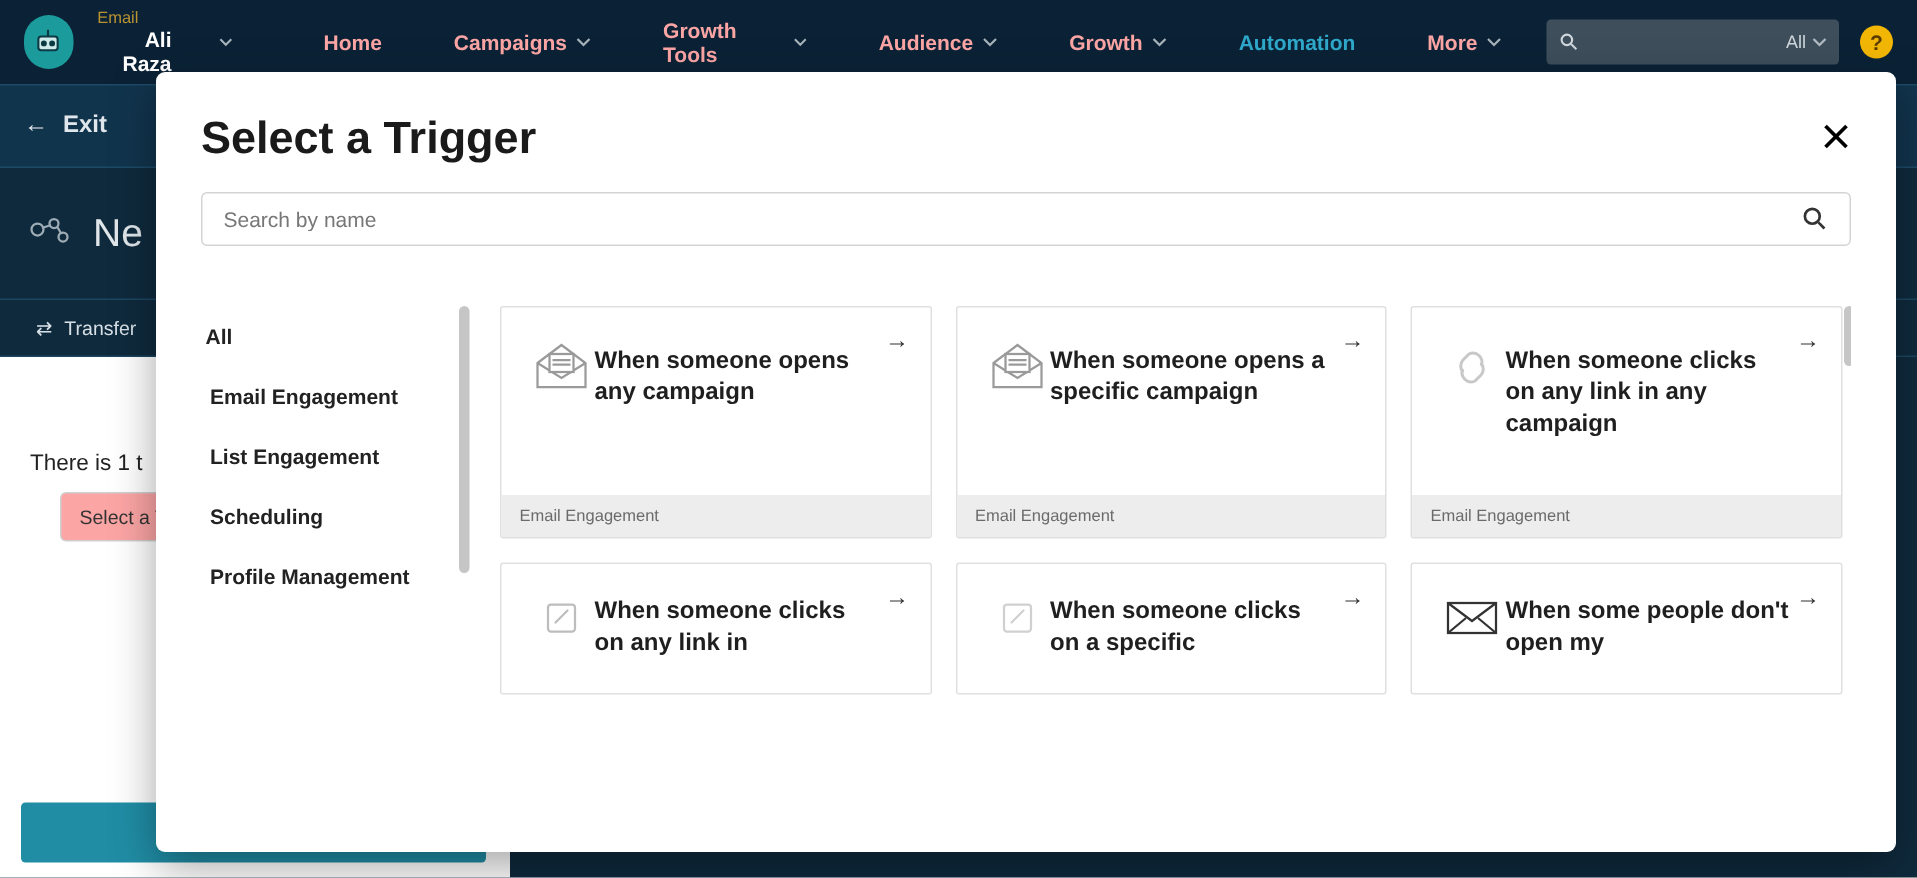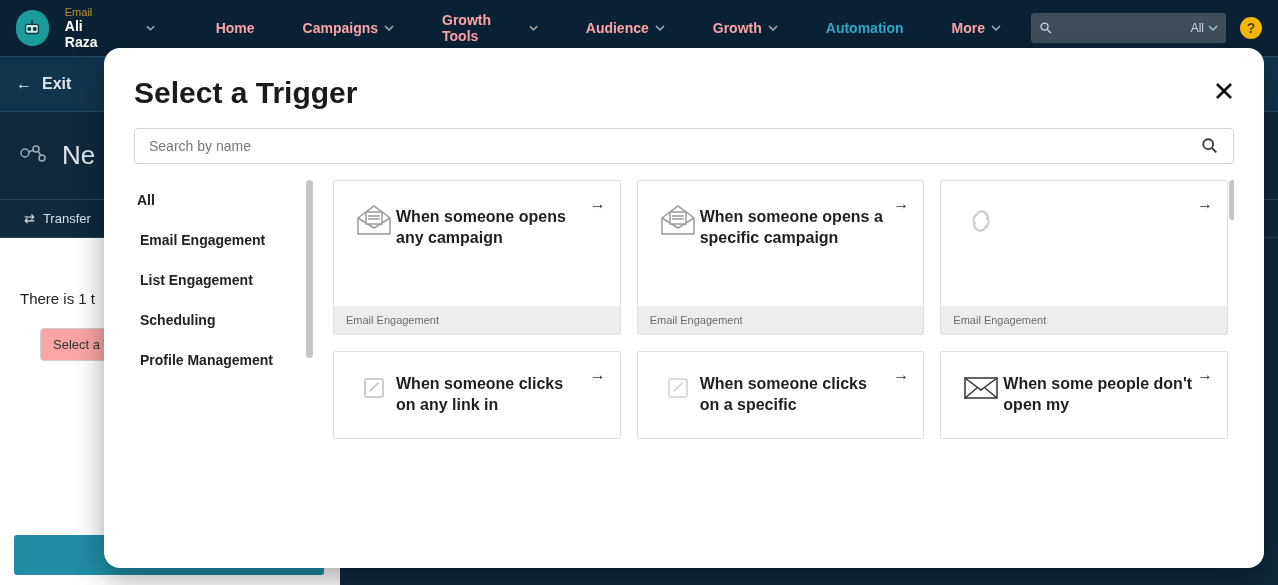--- a/index.html
+++ b/index.html
@@ -23,21 +23,21 @@
     }
     .avatar {
       width: 36px; height: 36px;
       background: #1b9b9b;
       border-radius: 18px;
       display:flex;align-items:center;justify-content:center;
       font-size: 18px;
     }
     .owner-block { display:flex; flex-direction:column; margin-left:4px; margin-right:20px;}
     .owner-label { font-size: 11px; color: #b99332; }
-    .owner-name { font-size: 14px; font-weight: 700; color: #fff; }
+    .owner-name { font-size: 14px; font-weight: 700; color: #fff; text-align: right; }
     .nav-spacer { width: 20px; }
     .nav-item {
       padding: 0 18px;
       font-size: 14px;
       color: #fca5a5;
       font-weight: 600;
       cursor: pointer;
       display:flex;align-items:center;gap:6px;
     }
     .nav-item.active { color: #2fa8c9; }
@@ -118,38 +118,38 @@
       font-weight:700;
       font-size:14px;
     }
     .modal {
       position:absolute;
       left: 104px;
       top: 48px;
       width: 1160px;
       height: 520px;
       background:#fff;
-      border-radius:16px;
+      border-radius:6px;
       box-shadow: 0 10px 30px rgba(0,0,0,.35);
       padding: 28px 30px 18px 30px;
       display:flex;
       flex-direction:column;
     }
     .modal-header{
       display:flex;align-items:center;justify-content:space-between;
       margin-bottom: 18px;
     }
     .modal-title{ font-size:30px; font-weight:700; color:#1a1a1a;}
     .close-x { font-size:24px; font-weight:700; cursor:pointer; line-height:1;}
     .modal-search{
       height: 36px;
       border:1px solid #d4d4d4;
       border-radius:4px;
       display:flex;align-items:center;padding:0 14px;gap:10px;color:#6a6a6a;
-      margin-bottom: 16px;
+      margin-bottom: 40px;
     }
     .modal-search input{
       flex:1;border:none;outline:none;font-size:14px;color:#333;
     }
     .modal-search input::placeholder{color:#777;}
     .modal-body {
       flex:1;display:flex; gap:24px; overflow:hidden; position:relative;
     }
     
     .cat-list{
@@ -309,21 +309,21 @@
   </span>
   <span class="page-title-text">Ne</span>
 </div>
 
 <div class="transfer-row">
   <span>⇄</span>
   <span>Transfer</span>
 </div>
 
 <div style="position:absolute;left:0;top:238px;bottom:0;width:340px;background:#fff;"></div>
-<div class="behind-content" style="top:290px;">There is 1 t</div>
+<div class="behind-content" style="top:300px;">There is 1 t</div>
 <div class="select-trigger-btn-bg">
   <span>Select a T</span>
 </div>
 <button class="save-recipe-btn">
   <span>Save as recipe</span>
 </button>
 
 <div class="modal">
   <div class="modal-header">
     <div class="modal-title">Select a Trigger</div>
@@ -394,20 +394,21 @@
 
         <div class="card">
           <div class="card-arrow">→</div>
           <div class="card-top">
             <div class="card-icon">
               <svg width="40" height="34" viewBox="0 0 40 34" fill="none" stroke="#c8c8c8" stroke-width="2">
                 <path d="M14 20 a6 6 0 0 1 0-8 l4-4 a6 6 0 0 1 8 8"></path>
                 <path d="M26 14 a6 6 0 0 1 0 8 l-4 4 a6 6 0 0 1 -8 -8"></path>
               </svg>
             </div>
+            <div class="card-title">When someone clicks on any link in any campaign</div>
           </div>
           <div class="card-footer">Email Engagement</div>
         </div>
 
         <div class="card short">
           <div class="card-arrow">→</div>
           <div class="card-top">
             <div class="card-icon">
               <svg width="34" height="30" viewBox="0 0 34 30" fill="none" stroke="#bdbdbd" stroke-width="1.5">
                 <rect x="8" y="6" width="18" height="18" rx="2"></rect>

